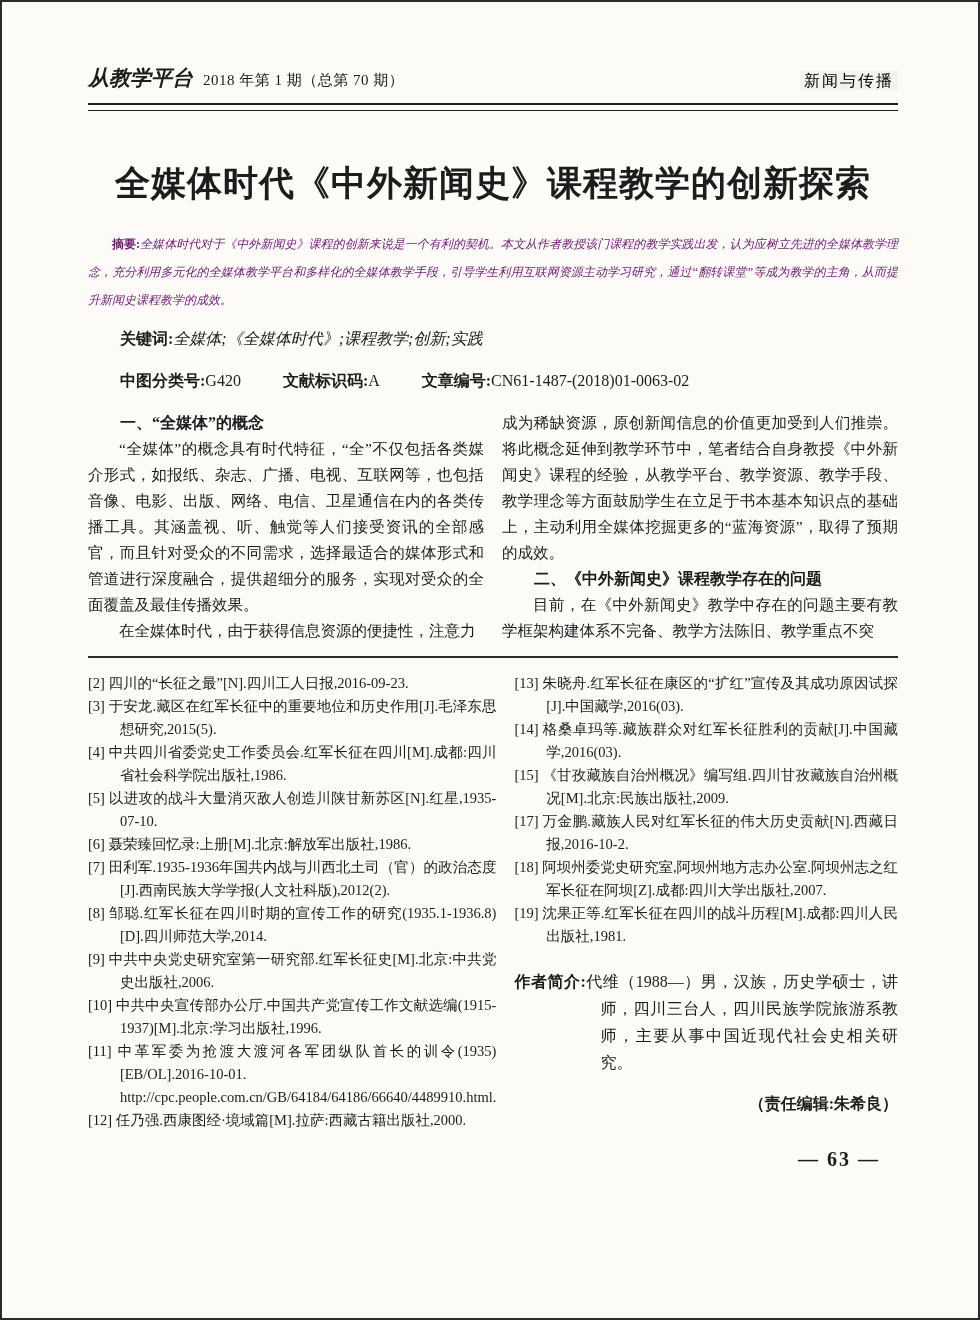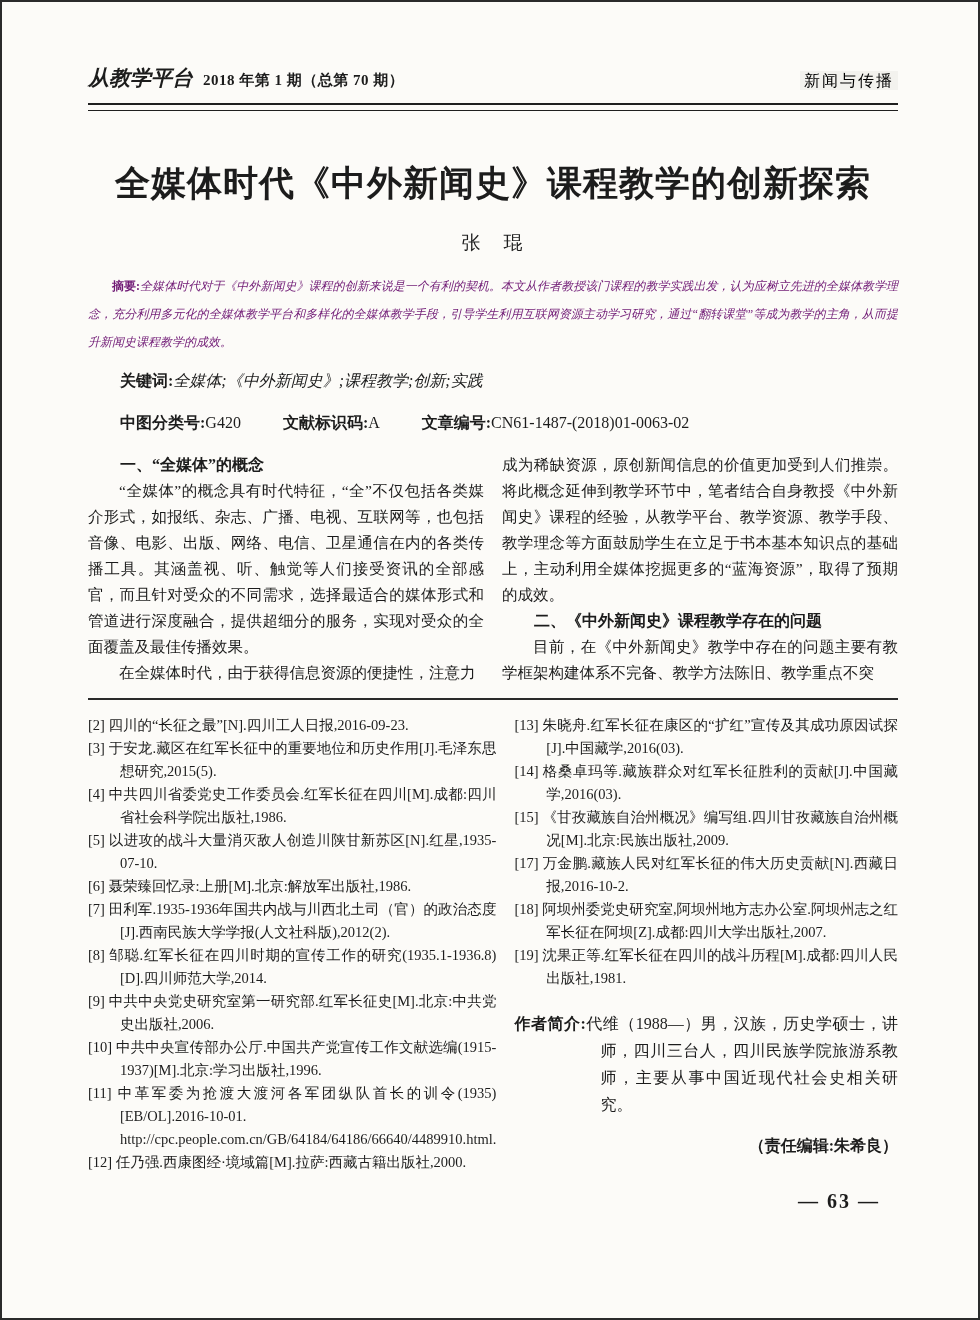--- a/index.html
+++ b/index.html
@@ -11,21 +11,21 @@
     background:#fcfbf8;
     border:2px solid #2b2b2b;
     overflow:hidden;
     font-family:"Liberation Serif","DejaVu Serif",serif;
     color:#1c1c1c;
   }
   .inner{padding:62px 80px 0 86px;}
   
   .header{display:flex;justify-content:space-between;align-items:flex-end;height:28px;}
   .journal-name{font-family:"DejaVu Serif",serif;font-style:italic;font-weight:bold;font-size:21px;margin-right:6px;}
-  .issue-info{font-size:15px;font-weight:bold;letter-spacing:.5px;}
+  .issue-info{font-size:15px;font-weight:normal;letter-spacing:.5px;}
   .section-label{font-size:16px;letter-spacing:2px;color:#000000;background:#f3f2ee;padding:1px 4px;}
   .double-rule{margin-top:11px;height:5px;border-top:2px solid #1f1f1f;border-bottom:1px solid #1f1f1f;}
   
   .title{margin-top:48px;text-align:center;font-size:35px;line-height:48px;font-weight:900;letter-spacing:1px;font-family:"DejaVu Serif",serif;}
   .author{margin-top:22px;text-align:center;font-size:19px;line-height:26px;letter-spacing:2px;}
   
   .abstract{margin-top:16px;font-size:12px;line-height:28px;text-align:justify;font-style:italic;text-indent:2em;color:#701a75;}
   .kw-line{margin-top:5px;font-size:16px;line-height:26px;font-style:italic;text-indent:2em;}
   .meta-line{margin-top:4px;font-size:16px;line-height:26px;text-indent:2em;}
   .blabel{font-weight:bold;font-style:normal;}
@@ -59,25 +59,24 @@
         <span class="journal-name">从教学平台</span>
         <span class="issue-info">2018 年第 1 期（总第 70 期）</span>
       </div>
       <div class="header-right">
         <span class="section-label">新闻与传播</span>
       </div>
     </div>
     <div class="double-rule"></div>
 
     <h1 class="title">全媒体时代《中外新闻史》课程教学的创新探索</h1>
-    <div class="author">张　琨</div>
 
     <p class="abstract"><span class="blabel">摘要:</span><span>全媒体时代对于《中外新闻史》课程的创新来说是一个有利的契机。本文从作者教授该门课程的教学实践出发，认为应树立先进的全媒体教学理念，充分利用多元化的全媒体教学平台和多样化的全媒体教学手段，引导学生利用互联网资源主动学习研究，通过“翻转课堂”等成为教学的主角，从而提升新闻史课程教学的成效。</span></p>
 
-    <p class="kw-line"><span class="blabel">关键词:</span><span>全媒体;《中外新闻史》;课程教学;创新;实践</span></p>
+    <p class="kw-line"><span class="blabel">关键词:</span><span>全媒体;《全媒体时代》;课程教学;创新;实践</span></p>
 
     <p class="meta-line">
       <span class="seg"><span class="blabel">中图分类号:</span><span>G420</span></span>
       <span class="seg"><span class="blabel">文献标识码:</span><span>A</span></span>
       <span class="seg"><span class="blabel">文章编号:</span><span>CN61-1487-(2018)01-0063-02</span></span>
     </p>
 
     <div class="columns">
       <div class="col">
         <h3>一、“全媒体”的概念</h3>

